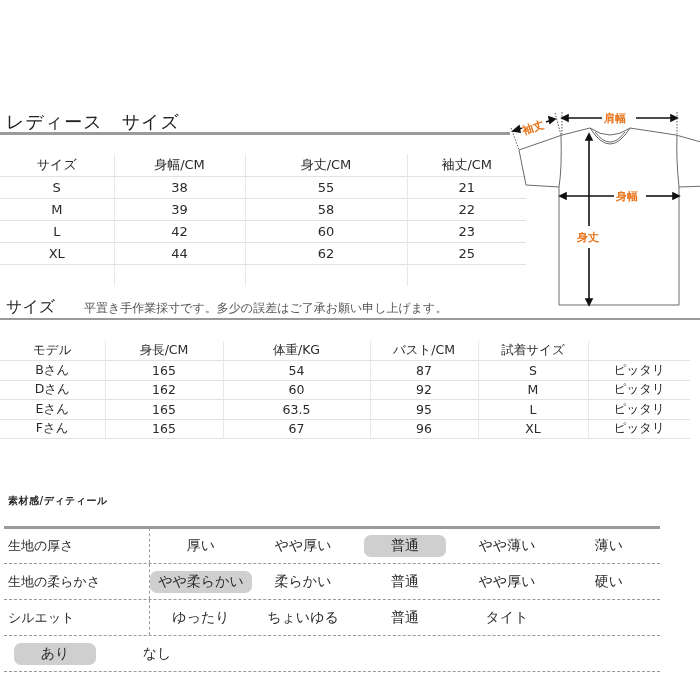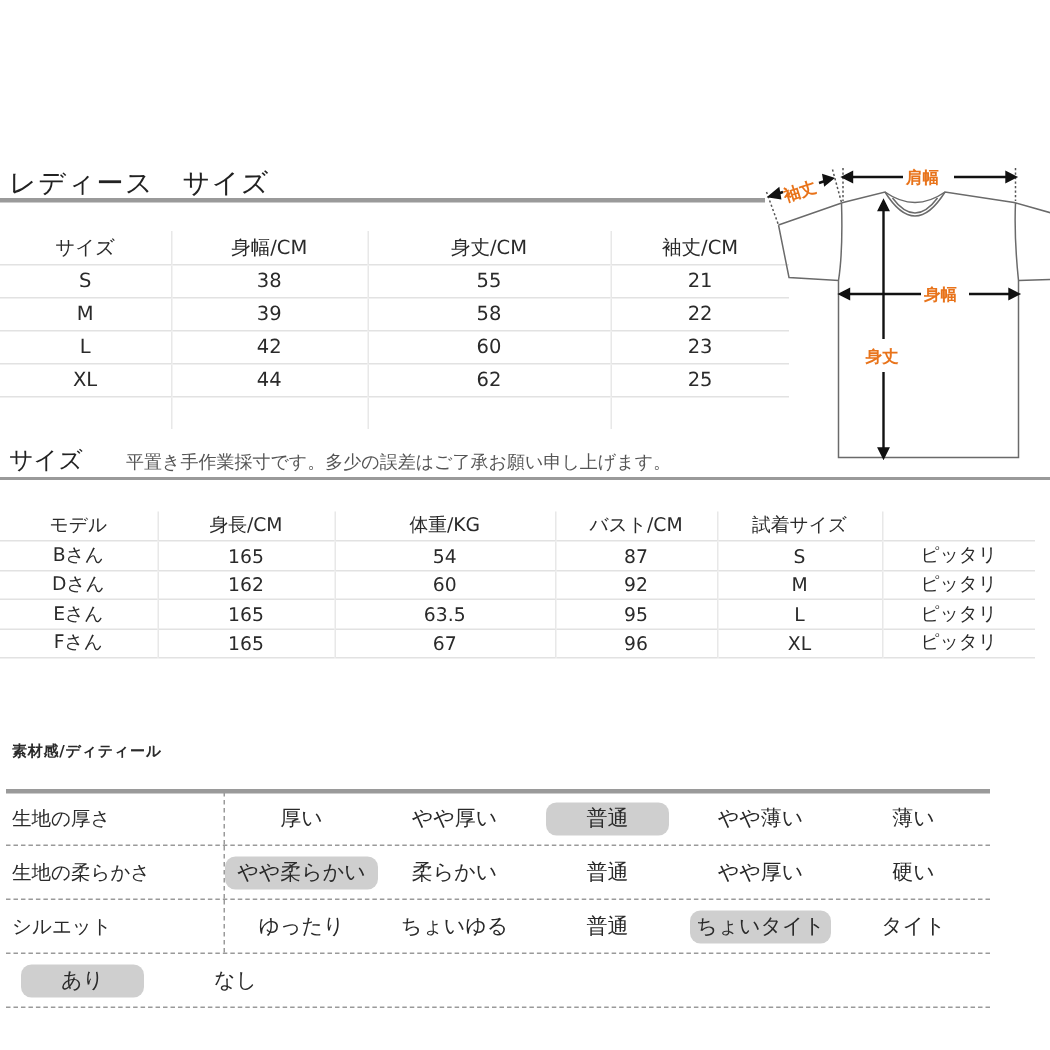--- a/index.html
+++ b/index.html
@@ -242,23 +242,20 @@
     <div class="mat-opts">
       <div class="mat-opt">
           <span>ゆったり</span>
         </div>
       <div class="mat-opt">
           <span>ちょいゆる</span>
         </div>
       <div class="mat-opt">
           <span>普通</span>
         </div>
-      <div class="mat-opt selected">
-          <span style="width:94px">ちょいタイト</span>
-        </div>
       <div class="mat-opt">
           <span>タイト</span>
         </div>
     </div>
   </div>
   <div class="mat-row">
     <div class="mat-opts">
       <div class="mat-opt selected">
           <span>あり</span>
         </div>

